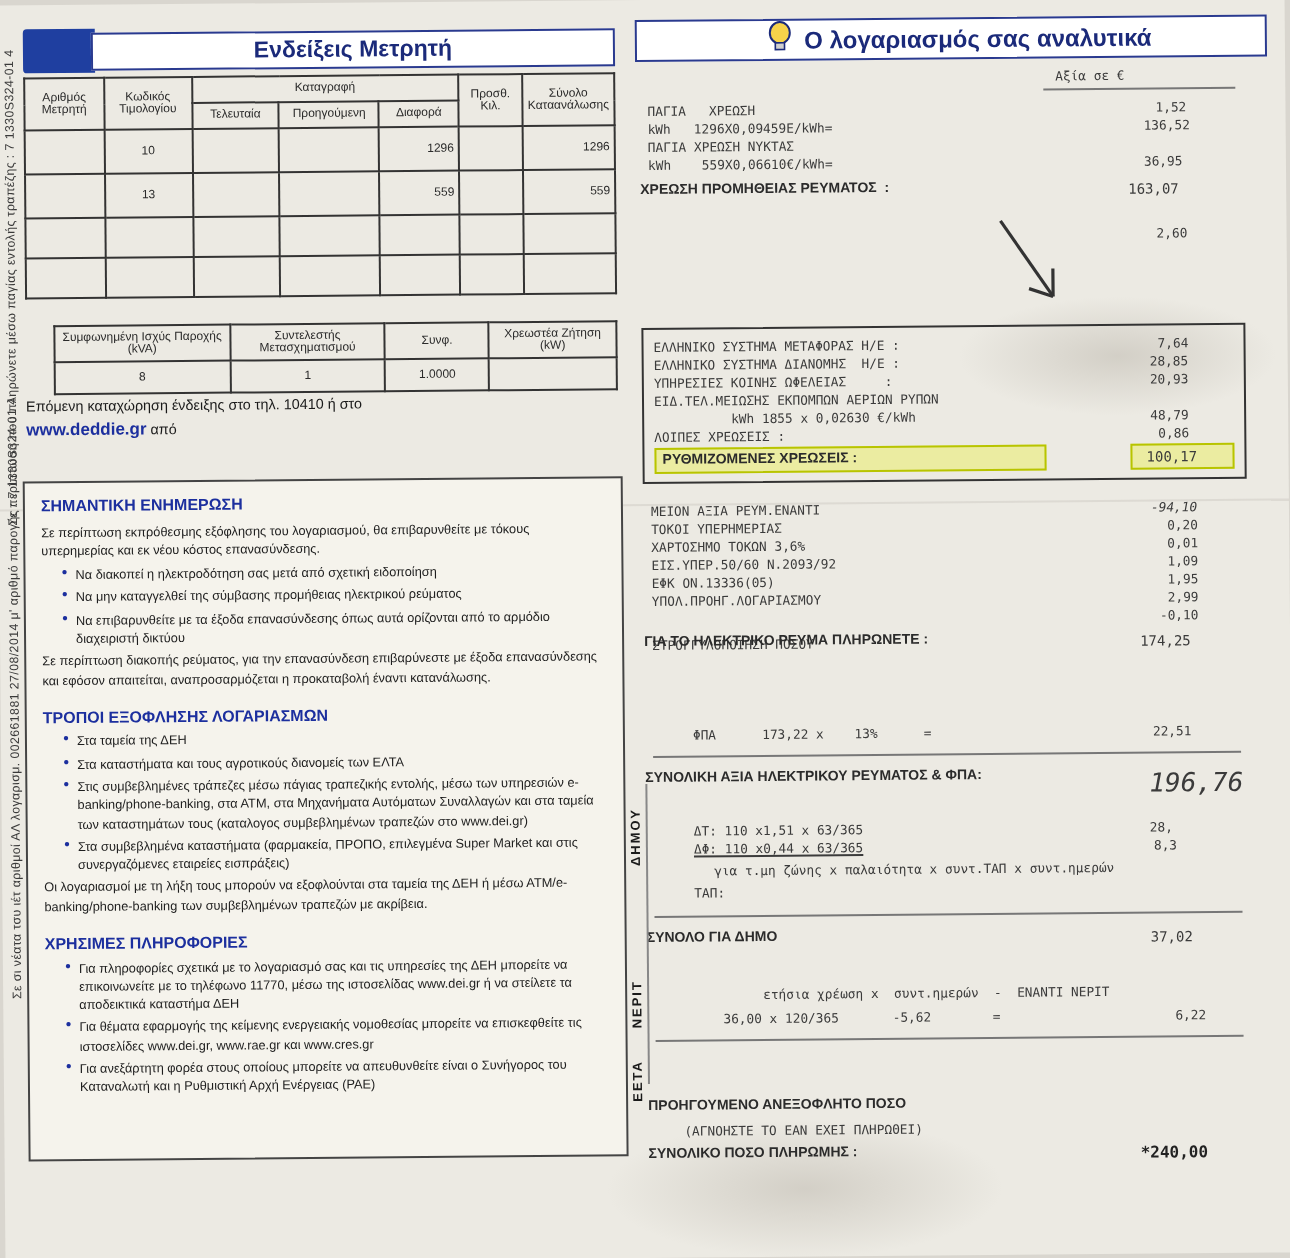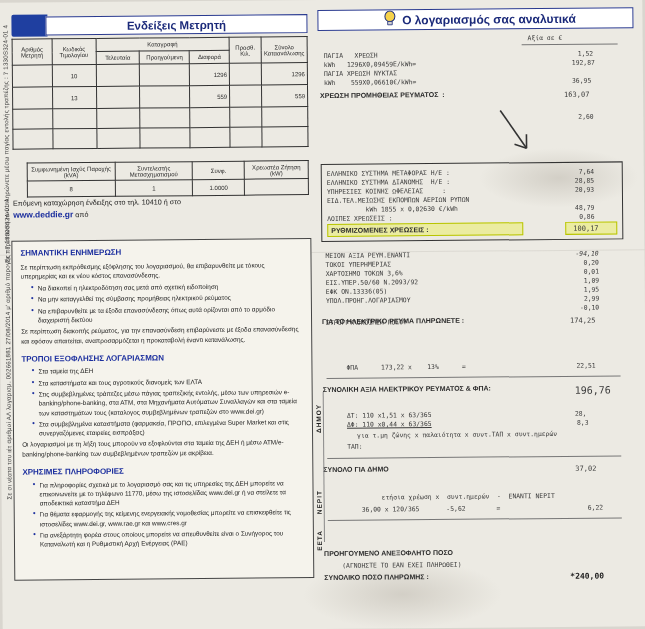--- a/index.html
+++ b/index.html
@@ -282,21 +282,21 @@
 
   <div id="right-col">
 
     <div class="rrow" style="left:212px; top:2px;">Αξία σε €</div>
     <div class="hairline" style="left:206px; top:12px; width:96px;"></div>
 
     <div class="rrow" style="left:8px; top:18px;">ΠΑΓΙΑ   ΧΡΕΩΣΗ</div>
     <div class="rrow" style="left:262px; top:18px;">1,52</div>
 
     <div class="rrow" style="left:8px; top:27px;">kWh   1296X0,09459E/kWh=</div>
-    <div class="rrow" style="left:256px; top:27px;">192,87</div>
+    <div class="rrow" style="left:256px; top:27px;">136,52</div>
 
     <div class="rrow" style="left:8px; top:36px;">ΠΑΓΙΑ ΧΡΕΩΣΗ ΝΥΚΤΑΣ</div>
     <div class="rrow" style="left:262px; top:36px;margin-top:45px;">2,60</div>
 
     <div class="rrow" style="left:8px; top:45px;">kWh    559X0,06610€/kWh=</div>
     <div class="rrow" style="left:256px; top:45px;">36,95</div>
 
     <div class="rrow lbl-b" style="left:4px; top:58px;">ΧΡΕΩΣΗ ΠΡΟΜΗΘΕΙΑΣ ΡΕΥΜΑΤΟΣ  :</div>
     <div class="rrow" style="left:248px; top:59px; font-size:7px;">163,07</div>
 
@@ -352,21 +352,21 @@
     <div class="rrow" style="left:262px; top:272px;">-0,10</div>
 
     <div class="rrow lbl-b" style="left:4px; top:284px;">ΓΙΑ ΤΟ ΗΛΕΚΤΡΙΚΟ ΡΕΥΜΑ ΠΛΗΡΩΝΕΤΕ :</div>
     <div class="rrow" style="left:252px; top:285px; font-size:7px;">174,25</div>
 
     <div class="rrow" style="left:28px; top:330px;">ΦΠΑ      173,22 x    13%      =</div>
     <div class="rrow" style="left:258px; top:330px;">22,51</div>
     <div class="hairline" style="left:8px; top:344px; width:294px;"></div>
 
     <div class="rrow lbl-b" style="left:4px; top:352px;">ΣΥΝΟΛΙΚΗ ΑΞΙΑ ΗΛΕΚΤΡΙΚΟΥ ΡΕΥΜΑΤΟΣ &amp; ΦΠΑ:</div>
-    <div class="rrow" style="left:256px; top:353px; font-size:10px;">196,76</div>
+    <div class="rrow" style="left:256px; top:353px; font-size:13px;font-style:italic;">196,76</div>
 
     <div class="rrow" style="left:28px; top:378px;">ΔΤ: 110 x1,51 x 63/365</div>
     <div class="rrow" style="left:256px; top:378px;">28,</div>
     <div class="rrow" style="left:28px; top:387px;text-decoration:underline;">ΔΦ: 110 x0,44 x 63/365</div>
     <div class="rrow" style="left:258px; top:387px;">8,3</div>
     <div class="rrow" style="left:38px; top:398px;">για τ.μη ζώνης x παλαιότητα x συντ.ΤΑΠ x συντ.ημερών</div>
     <div class="rrow" style="left:28px; top:409px;">ΤΑΠ:</div>
     <div class="hairline" style="left:8px; top:424px; width:294px;"></div>
 
     <div class="rrow lbl-b" style="left:4px; top:432px;">ΣΥΝΟΛΟ ΓΙΑ ΔΗΜΟ</div>

